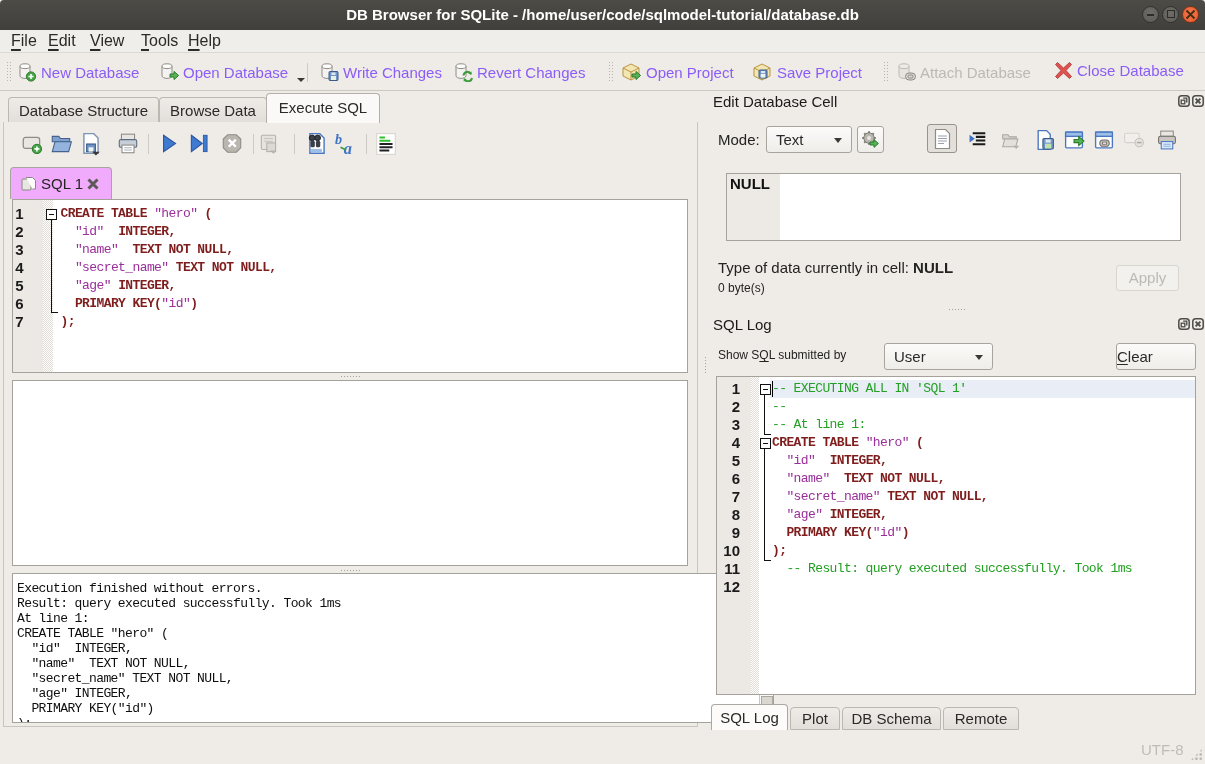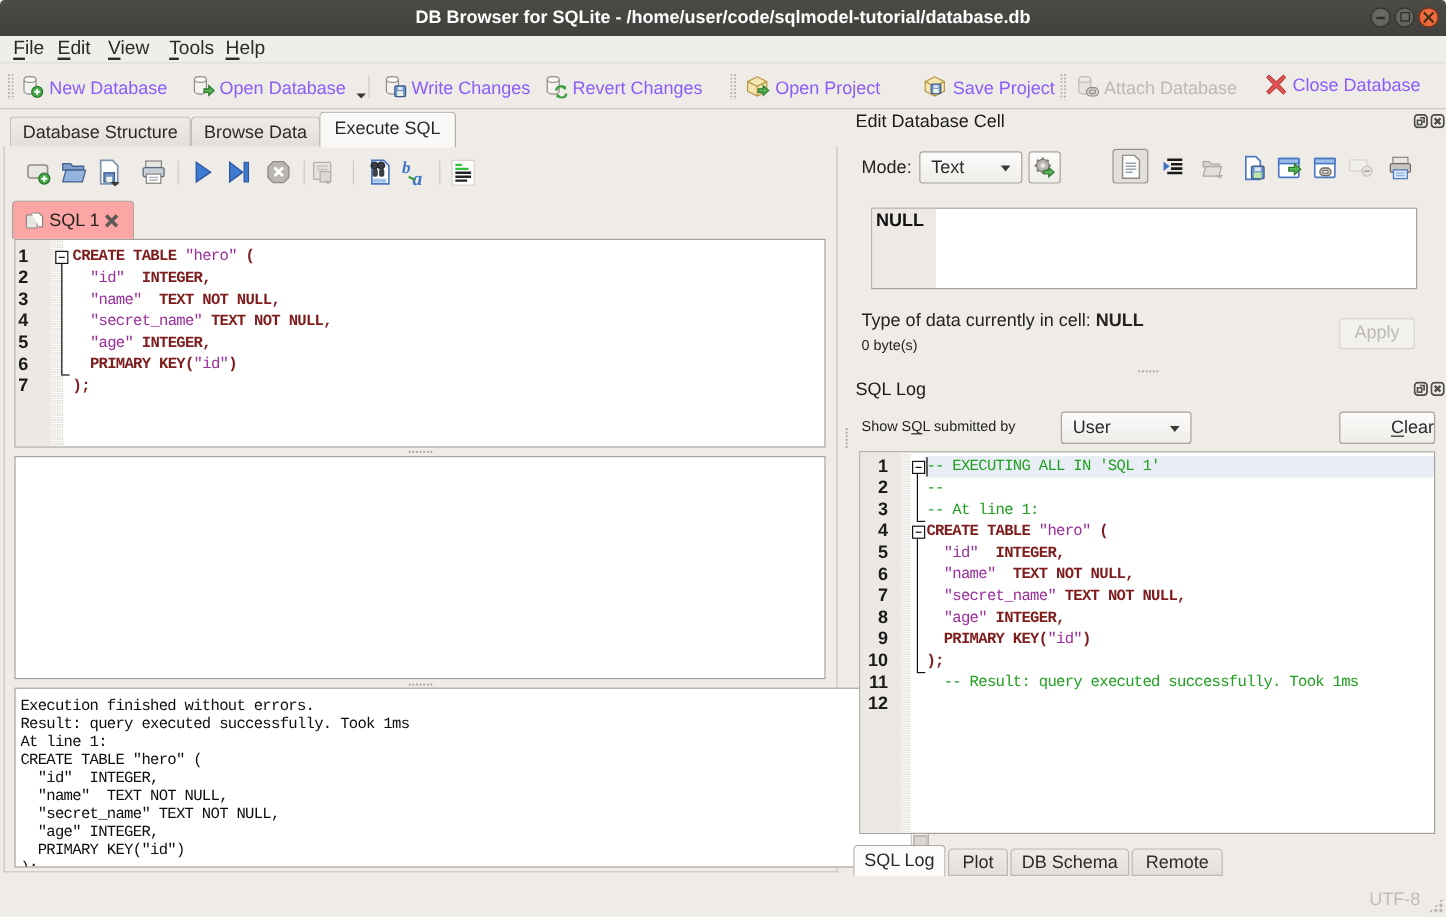--- a/index.html
+++ b/index.html
@@ -100,21 +100,21 @@
       <ellipse cx="9" cy="5.2" rx="5" ry="2.4" fill="#fdfdfc" stroke="#8f8c86"></ellipse>
       <path d="M11.5 14.5 a4 4 0 0 1 7.5 -1.5 M20 17 a4 4 0 0 1 -7.5 1.2" fill="none" stroke="#3f9c3f" stroke-width="2"></path>
       <path d="M19.6 10.5 l-0.2 3.4 -3 -1.6 Z M11.6 20.5 l0.3 -3.4 2.9 1.7 Z" fill="#3f9c3f"></path>
     </svg>Revert Changes</div>
 <div class="abs tbsep" style="left:608px"></div>
 <div class="abs tbitem" style="left:620px" id="tb-openproj"><svg width="22" height="21" viewBox="0 0 22 21">
       <path d="M3 7 l8-4 8 4 v8 l-8 4 -8-4 Z" fill="#f3e6b2" stroke="#b89340"></path>
       <path d="M3 7 l8 4 8-4 M11 11 v8" fill="none" stroke="#b89340"></path>
       <path d="M12 13 h4 v-2.6 l4.6 4.1 -4.6 4.1 V16 h-4 Z" fill="#56b456" stroke="#2d7a2d"></path>
     </svg>Open Project</div>
-<div class="abs tbitem" style="left:768px" id="tb-saveproj"><svg width="22" height="21" viewBox="0 0 22 21">
+<div class="abs tbitem" style="left:751px" id="tb-saveproj"><svg width="22" height="21" viewBox="0 0 22 21">
       <path d="M3 7 l8-4 8 4 v8 l-8 4 -8-4 Z" fill="#f3e6b2" stroke="#b89340"></path>
       <path d="M3 7 l8 4 8-4 M11 11 v8" fill="none" stroke="#b89340"></path>
       <rect x="8" y="9" width="8" height="8" rx="1" fill="#6f94c9" stroke="#3c5a86"></rect>
       <rect x="9.7" y="13" width="4.6" height="3.6" fill="#eef4ea"></rect>
       <rect x="10" y="10" width="4" height="2.2" fill="#dfe7f2"></rect>
     </svg>Save Project</div>
 <div class="abs tbsep" style="left:883px"></div>
 <div class="abs tbitem" style="left:895px;color:#BCB9B3" id="tb-attach"><svg width="21" height="21" viewBox="0 0 21 21">
       <path d="M4 5.2 v9.6 c0 1.6 2.6 2.6 5 2.6 s5 -1 5 -2.6 V5.2" fill="#e7e4e0" stroke="#bcb8b2"></path>
       <ellipse cx="9" cy="5.2" rx="5" ry="2.4" fill="#eeebe7" stroke="#bcb8b2"></ellipse>
@@ -185,21 +185,21 @@
       <rect x="1.5" y="1.5" width="17" height="19" fill="#fff" stroke="#d8d5d0"></rect>
       <path d="M4 5 h5 M4 8 h10" stroke="#2fbf2f" stroke-width="1.8"></path>
       <path d="M4 11 h12 M4 14 h12 M4 17 h9" stroke="#222" stroke-width="1.8"></path>
     </svg>
     <div class="abs" style="left:147.5px;top:134px;width:1px;height:20px;background:#cdc9c3"></div>
     <div class="abs" style="left:252.5px;top:134px;width:1px;height:20px;background:#cdc9c3"></div>
     <div class="abs" style="left:294px;top:134px;width:1px;height:20px;background:#cdc9c3"></div>
     <div class="abs" style="left:365.5px;top:134px;width:1px;height:20px;background:#cdc9c3"></div>
   </div>
 
-<div class="abs" style="left:10px;top:167px;width:102px;height:32px;background:#fca5a5;border:1px solid #A8A49E;border-bottom:none;border-radius:4px 4px 0 0;z-index:4">
+<div class="abs" style="left:10px;top:167px;width:102px;height:32px;background:#f0abfc;border:1px solid #A8A49E;border-bottom:none;border-radius:4px 4px 0 0;z-index:4">
   <svg class="abs" style="left:10px;top:8px" width="16" height="16" viewBox="0 0 16 16">
       <rect x="1" y="3" width="9" height="11" rx="1" fill="#e8e6e2" stroke="#8a8782"></rect>
       <path d="M5 1.5 h6.5 l3 3 V13 h-3" fill="#fdfdfc" stroke="#8a8782"></path>
     </svg>
   <div class="abs" style="left:30px;top:7px;font-size:15px">SQL 1</div>
   <svg class="abs" style="left:75px;top:9px" width="14" height="14">
       <path d="M2.5 2.5 L11.5 11.5 M11.5 2.5 L2.5 11.5" stroke="#5c5a56" stroke-width="3"></path>
     </svg>
 </div>
 
@@ -334,21 +334,21 @@
   </svg>
 <svg class="abs" style="left:1192px;top:318px" width="12" height="12">
     <rect x="0.8" y="0.8" width="10.4" height="10.4" rx="2.8" fill="none" stroke="#4e4c48" stroke-width="1.5"></rect>
     <path d="M3.6 3.6 l4.8 4.8 M8.4 3.6 l-4.8 4.8" stroke="#4e4c48" stroke-width="1.9"></path>
   </svg>
 <div class="abs" style="left:718px;top:348px;font-size:12px">Show S<u style="text-underline-offset:2px">Q</u>L submitted by</div>
 <div class="abs combo" style="left:884px;top:343px;width:109px;height:27px">
     <span style="position:absolute;left:9px;top:4px">User</span>
     <span class="arr"></span>
   </div>
-<div class="abs btn" style="left:1116px;top:343px;width:80px;height:27px;text-align:right;line-height:25px"><u style="text-underline-offset:2px">C</u>lear</div>
+<div class="abs btn" style="left:1116px;top:343px;width:80px;height:27px;text-align:left;line-height:25px"><u style="text-underline-offset:2px">C</u>lear</div>
 
 <div class="abs whitebox" style="left:716px;top:376px;width:480px;height:319px;overflow:hidden">
   <div class="abs" style="left:0;top:0;width:34px;height:317px;background:#ECE9E4"></div>
   <div class="abs checker" style="left:34px;top:0;width:8px;height:317px"></div>
   <div class="abs" style="left:53px;top:3px;width:425px;height:18px;background:#E9EEF6"></div>
   <div class="abs gut" style="left:0;top:3px;width:23px;line-height:18px" id="log-nums">1<br>2<br>3<br>4<br>5<br>6<br>7<br>8<br>9<br>10<br>11<br>12</div>
   <div class="abs foldbox" style="left:42.5px;top:7px"></div>
   <div class="abs foldline" style="left:47px;top:18px;height:39px"></div>
   <div class="abs" style="left:47px;top:57px;width:7px;height:1px;background:#111"></div>
   <div class="abs foldbox" style="left:42.5px;top:61px"></div>

